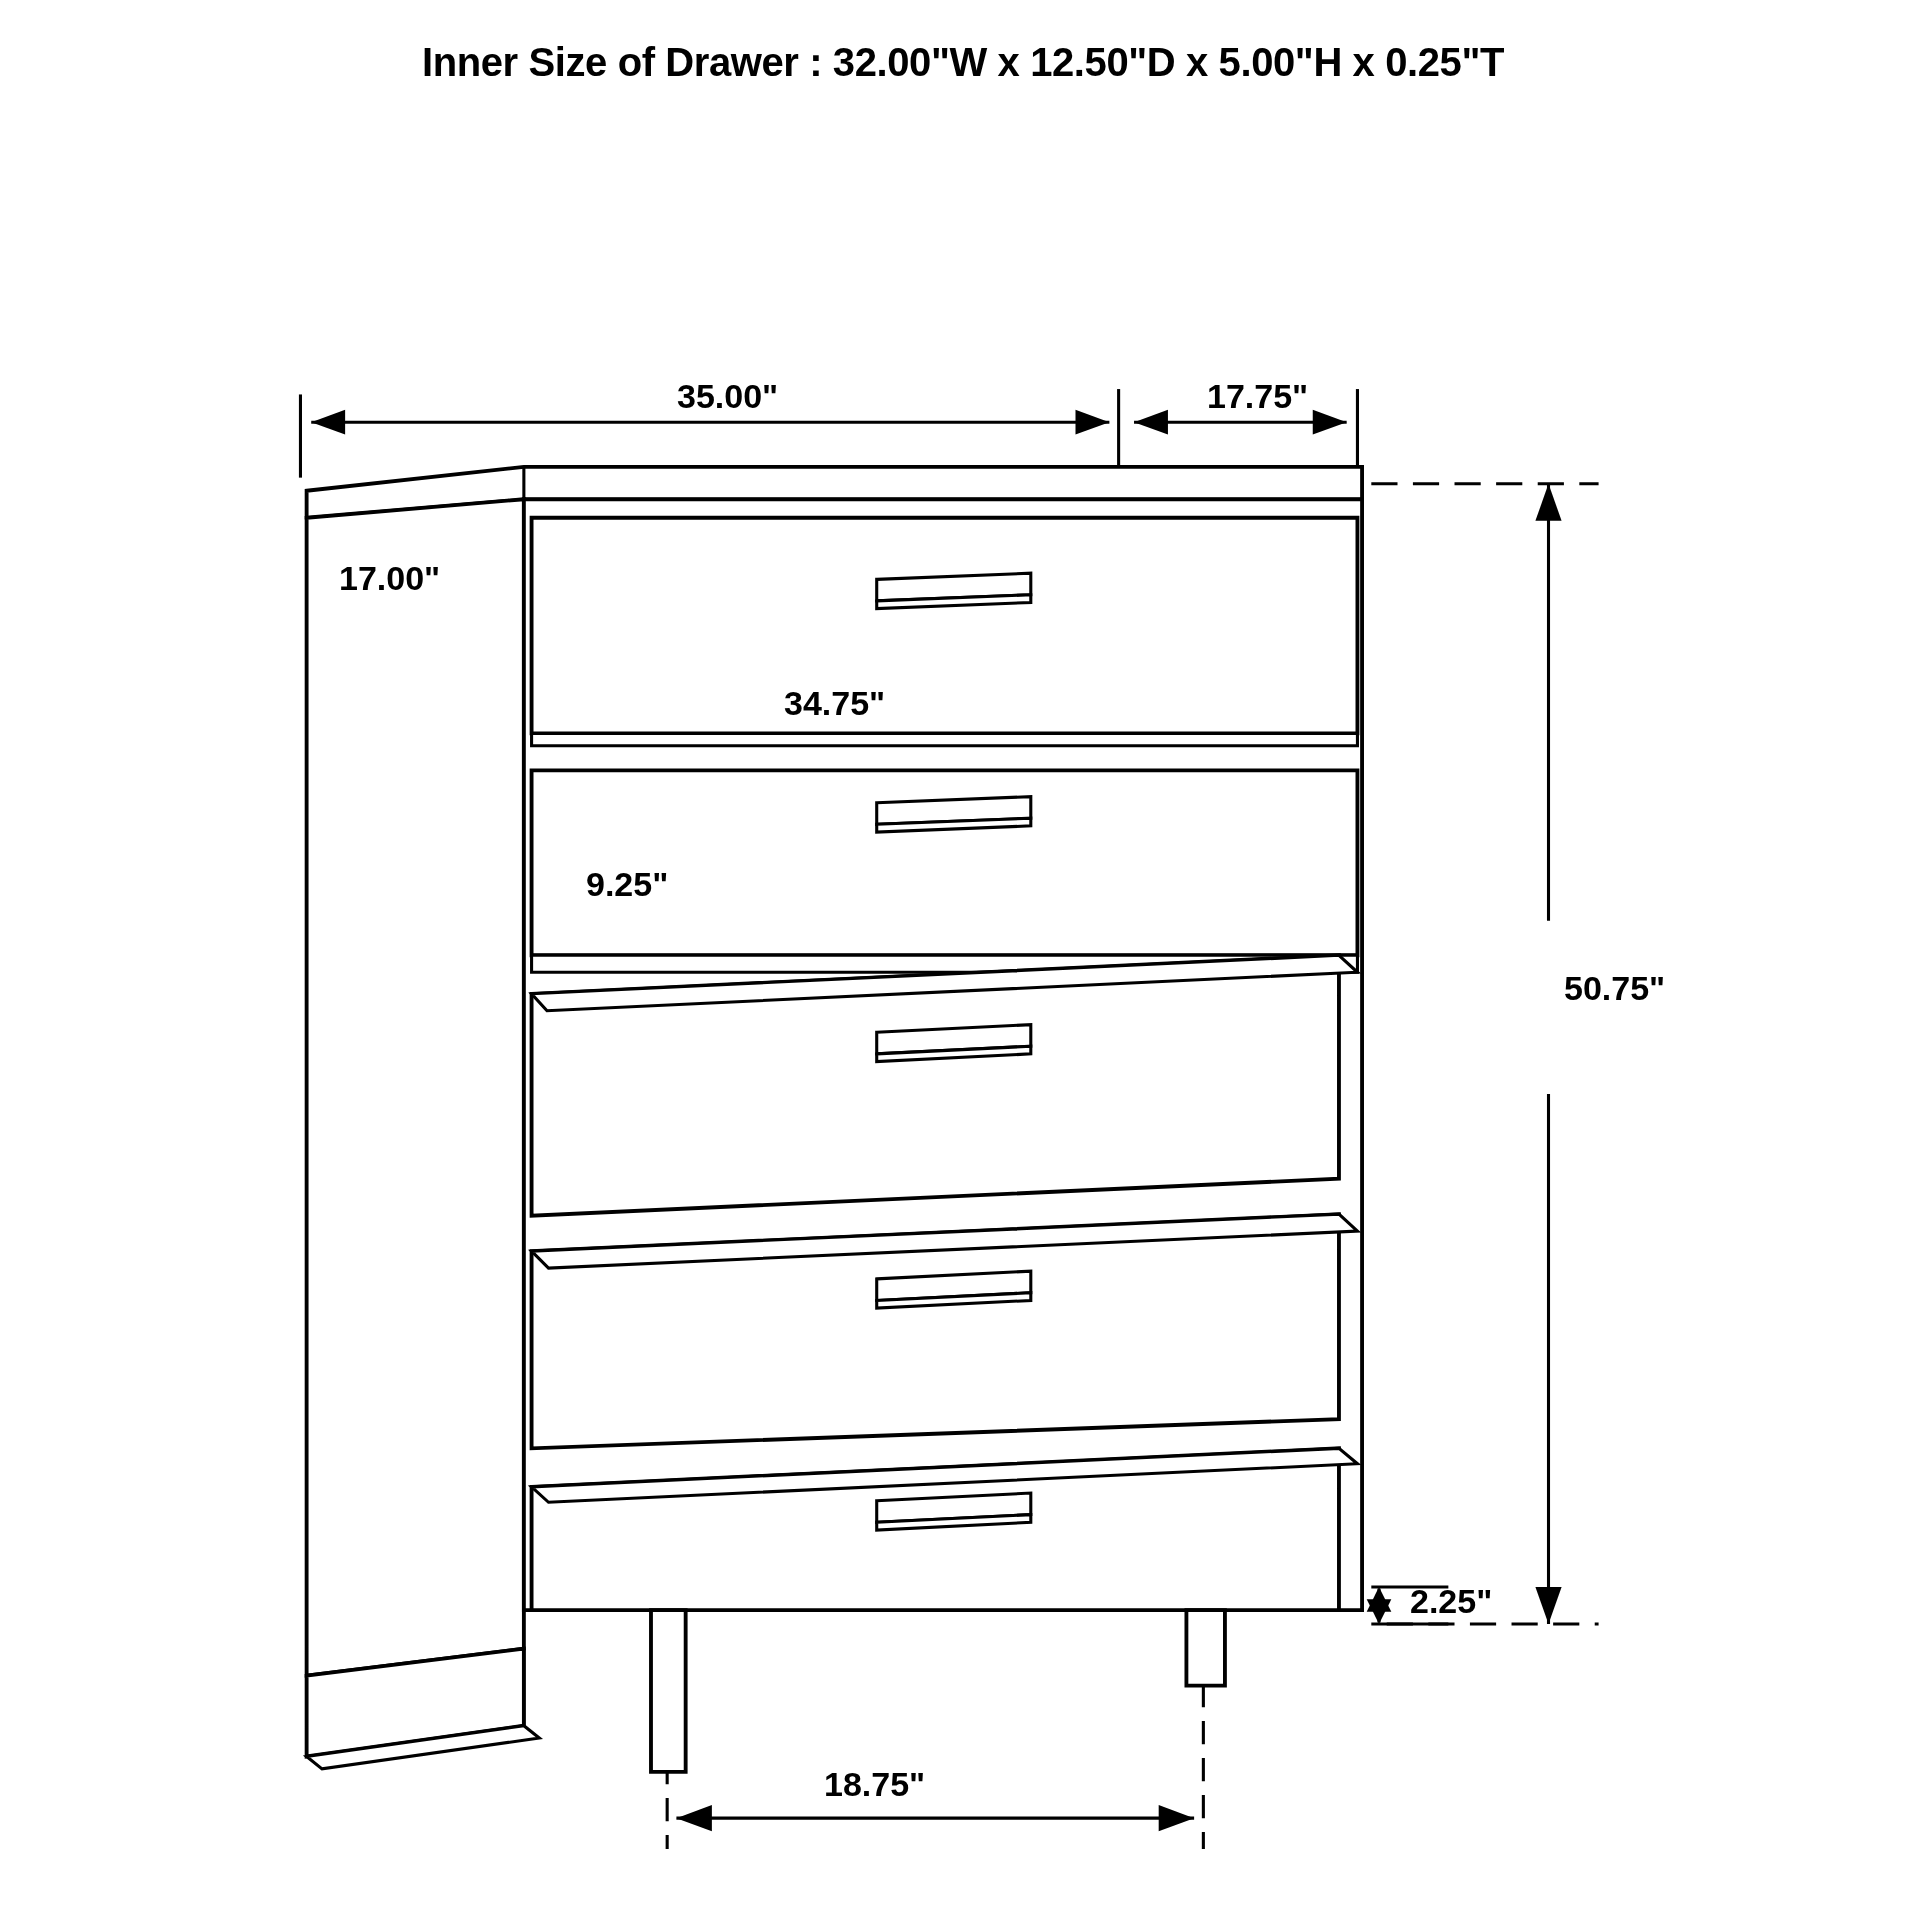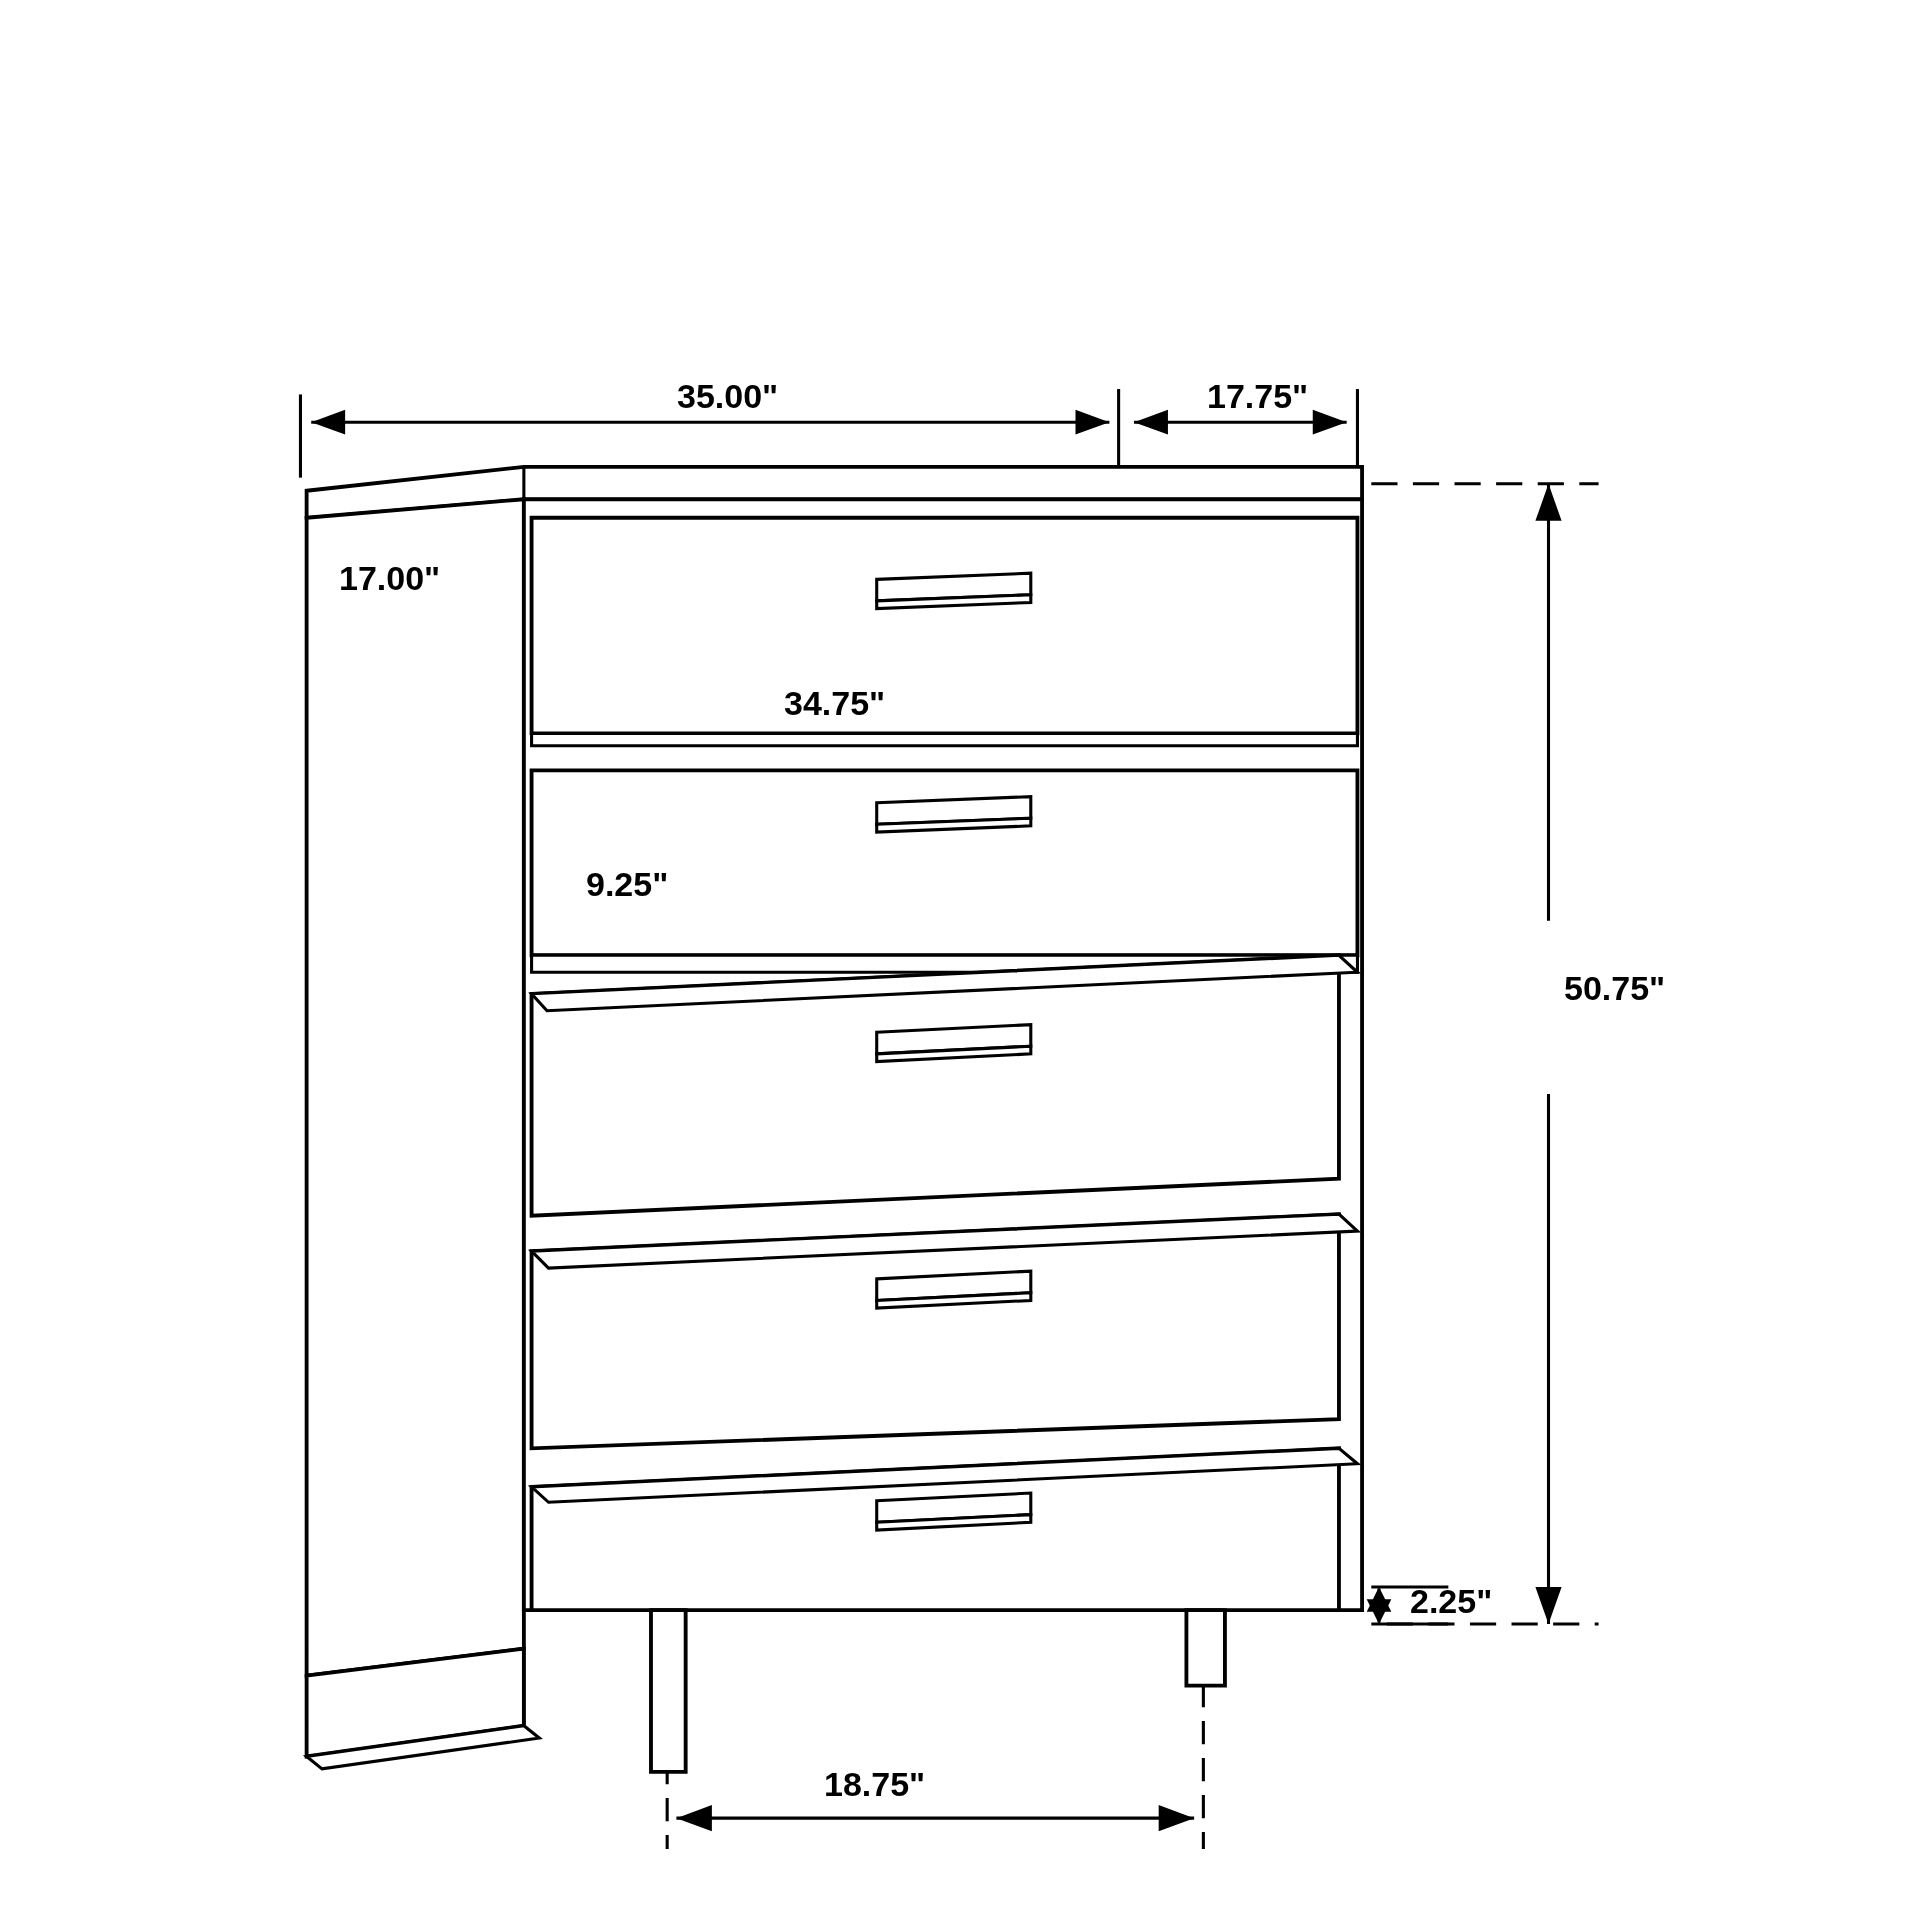--- a/index.html
+++ b/index.html
@@ -43,20 +43,21 @@
     font-size: 34px;
     font-weight: bold;
     white-space: nowrap;
   }
 </style>
 </head>
 <body>
 
 <div id="canvas">
 
+  <div id="title">Inner Size of Drawer : 32.00"W x 12.50"D x 5.00"H x 0.25"T</div>
 
   <svg class="drawing" viewBox="0 0 2500 2500">
     <g fill="none" stroke="#000000" stroke-width="4" stroke-linejoin="miter" stroke-linecap="butt">
 
       <g stroke-width="4">
         <line x1="390" y1="512" x2="390" y2="620"></line>
         <line x1="1452" y1="505" x2="1452" y2="640"></line>
         <line x1="404" y1="548" x2="1440" y2="548"></line>
         <polygon points="404,548 448,532 448,564" fill="#000000" stroke="none"></polygon>
         <polygon points="1440,548 1396,532 1396,564" fill="#000000" stroke="none"></polygon>

